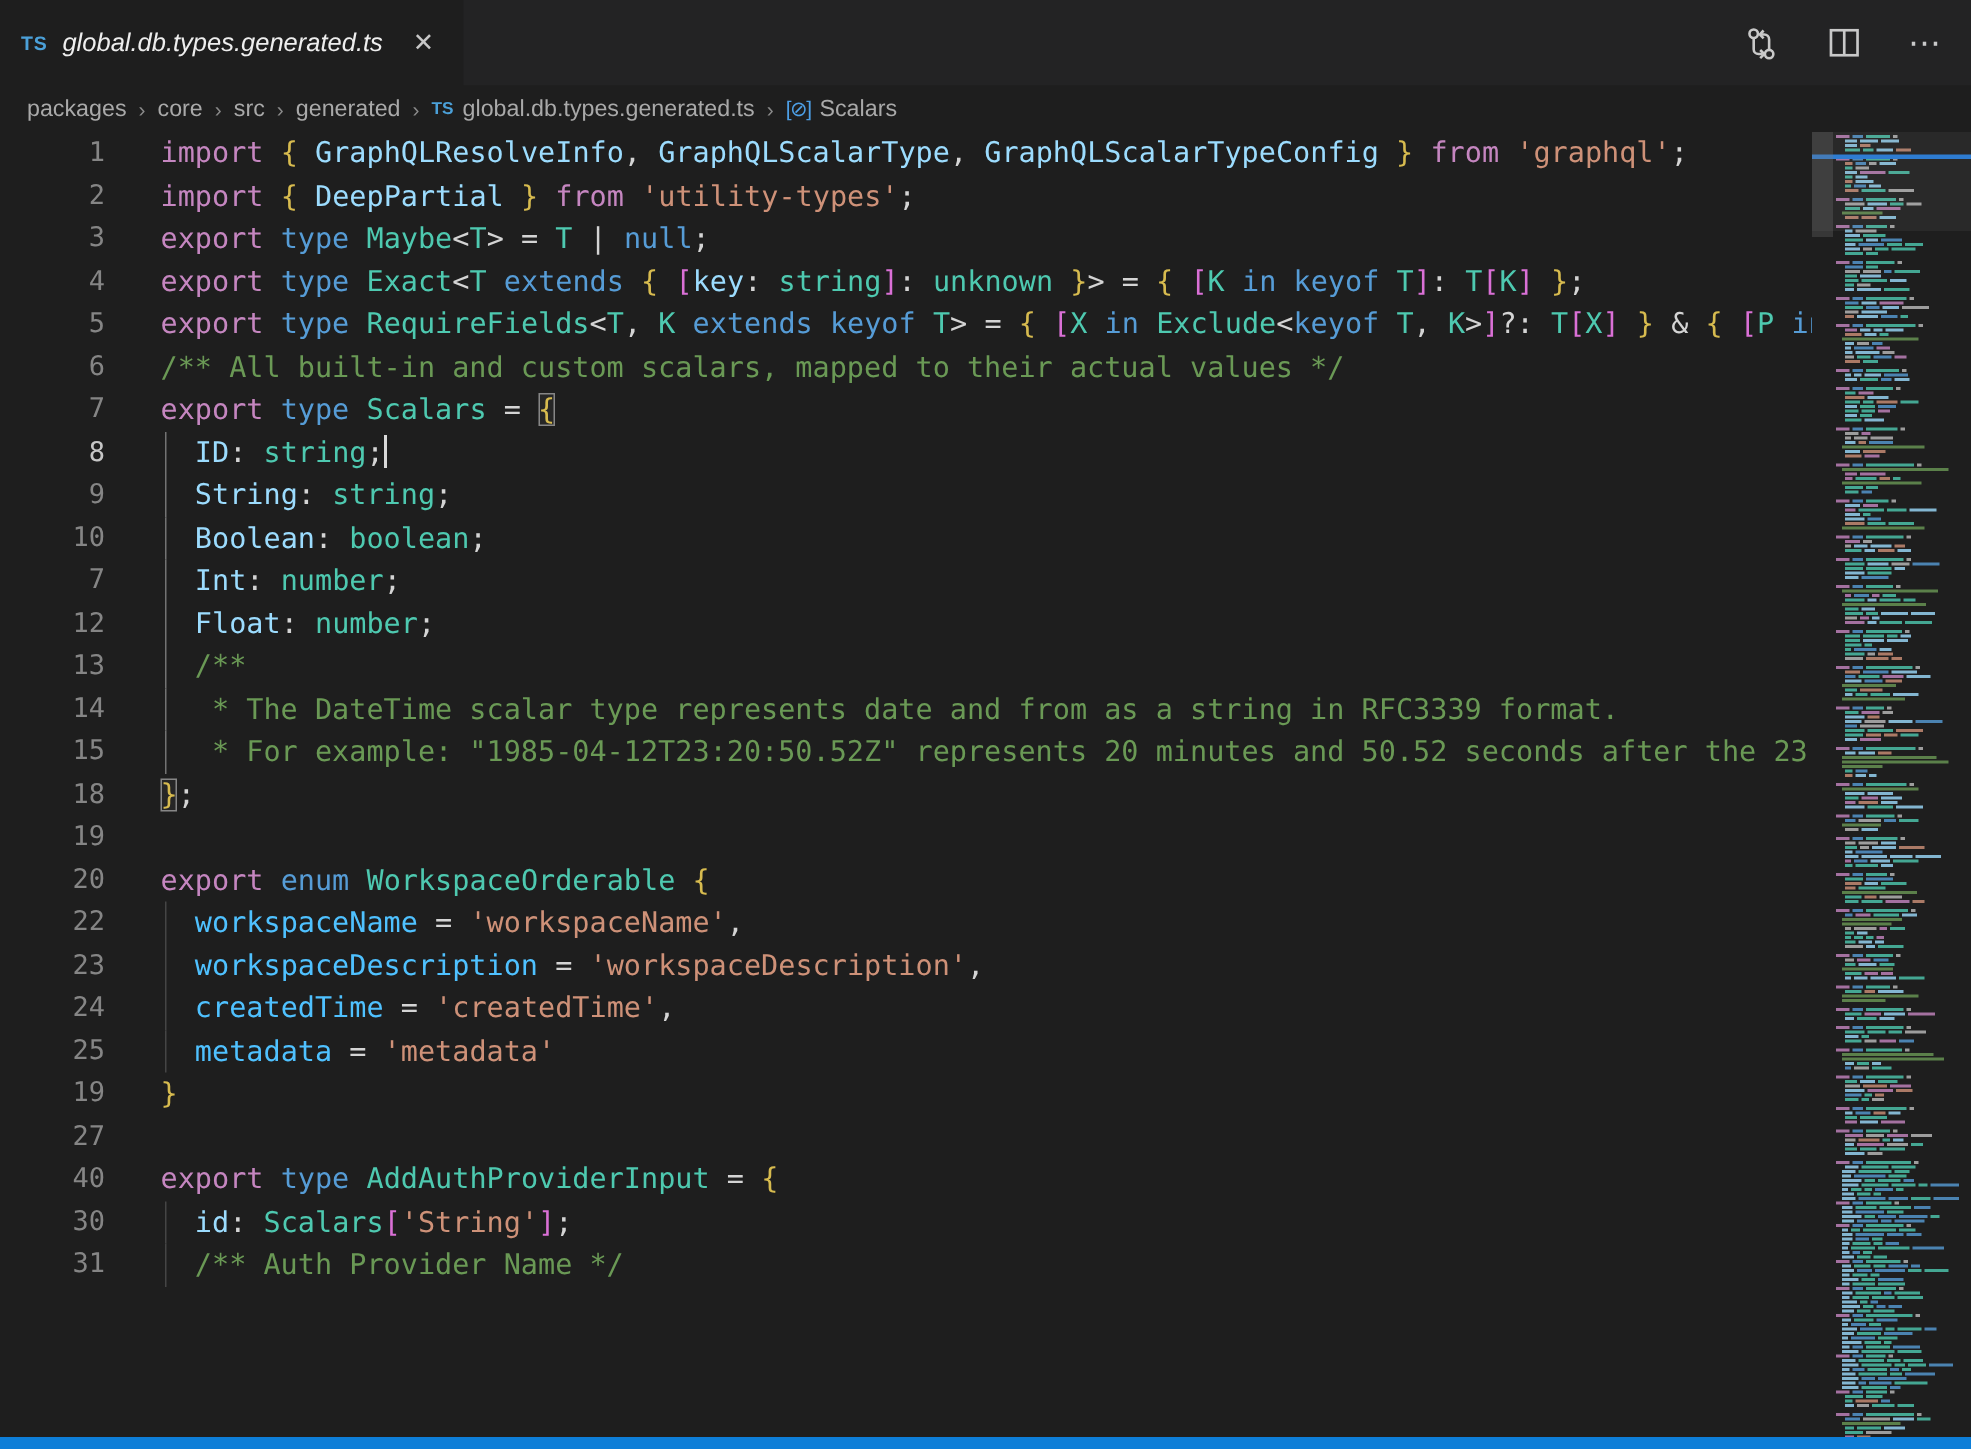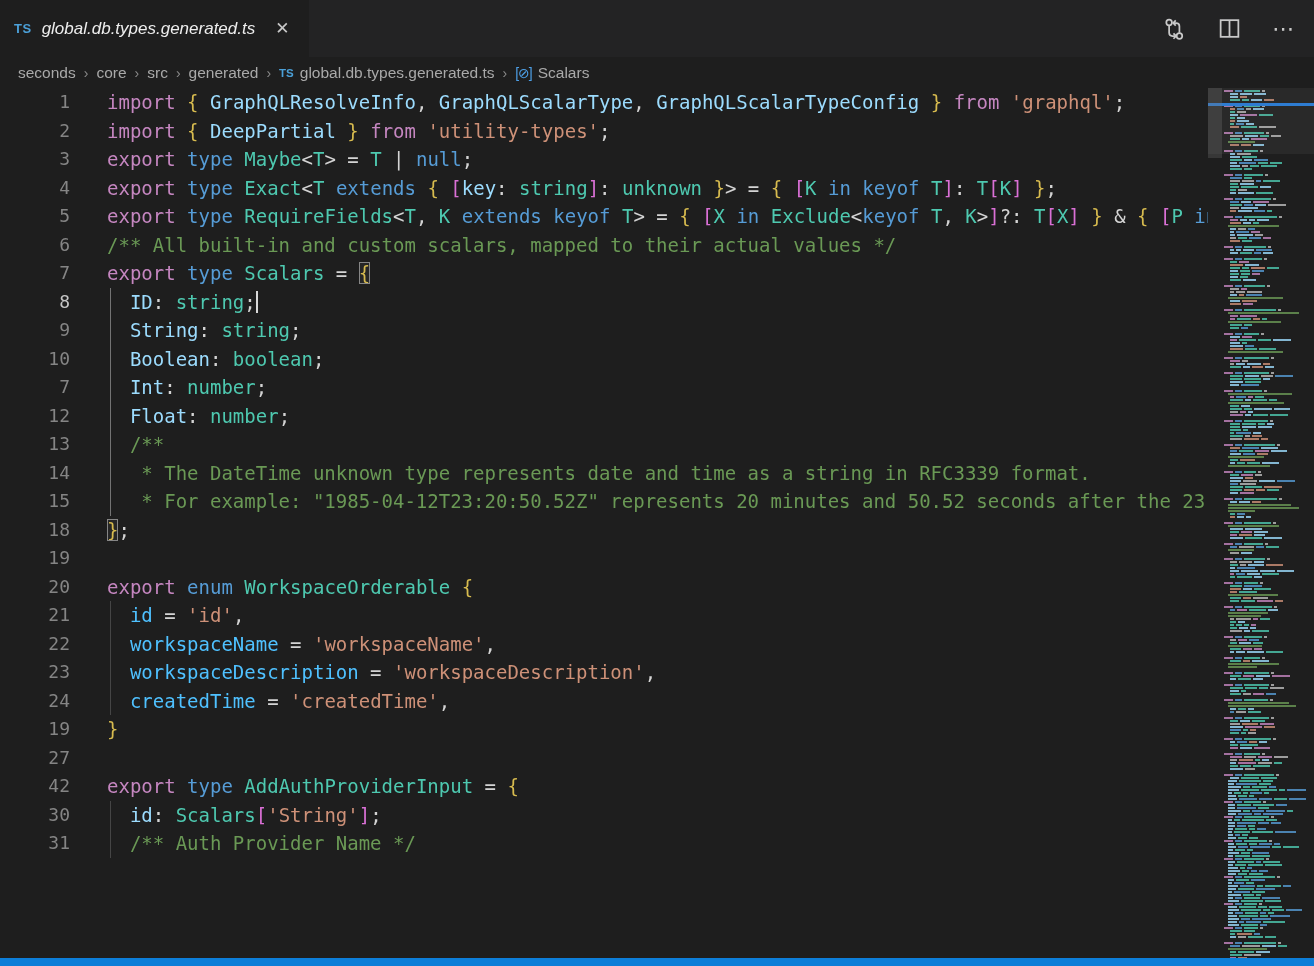--- a/index.html
+++ b/index.html
@@ -80,21 +80,21 @@
           <rect x="3.5" y="4" width="17" height="16"></rect>
           <line x1="12" y1="4" x2="12" y2="20"></line>
         </svg>
       </span>
       <span class="ellipsis">⋯</span>
     </div>
   </div>
 
   <div class="breadcrumbs" id="breadcrumbs">
       <span class="bc-item">
-        <span>seconds</span>
+        <span>packages</span>
       </span>
       <span class="bc-sep">›</span>
       <span class="bc-item">
         <span>core</span>
       </span>
       <span class="bc-sep">›</span>
       <span class="bc-item">
         <span>src</span>
       </span>
       <span class="bc-sep">›</span>
@@ -120,32 +120,32 @@
       <div class="line"><div class="lnum">4</div><div class="lcode"><span class="c-k1">export</span><span class="c-pu"> </span><span class="c-k2">type</span><span class="c-pu"> </span><span class="c-ty">Exact</span><span class="c-pu">&lt;</span><span class="c-ty">T</span><span class="c-pu"> </span><span class="c-k2">extends</span><span class="c-pu"> </span><span class="c-b1">{</span><span class="c-pu"> </span><span class="c-b2">[</span><span class="c-va">key</span><span class="c-pu">: </span><span class="c-ty">string</span><span class="c-b2">]</span><span class="c-pu">: </span><span class="c-ty">unknown</span><span class="c-pu"> </span><span class="c-b1">}</span><span class="c-pu">&gt; = </span><span class="c-b1">{</span><span class="c-pu"> </span><span class="c-b2">[</span><span class="c-ty">K</span><span class="c-pu"> </span><span class="c-k2">in</span><span class="c-pu"> </span><span class="c-k2">keyof</span><span class="c-pu"> </span><span class="c-ty">T</span><span class="c-b2">]</span><span class="c-pu">: </span><span class="c-ty">T</span><span class="c-b2">[</span><span class="c-ty">K</span><span class="c-b2">]</span><span class="c-pu"> </span><span class="c-b1">}</span><span class="c-pu">;</span></div></div>
       <div class="line"><div class="lnum">5</div><div class="lcode"><span class="c-k1">export</span><span class="c-pu"> </span><span class="c-k2">type</span><span class="c-pu"> </span><span class="c-ty">RequireFields</span><span class="c-pu">&lt;</span><span class="c-ty">T</span><span class="c-pu">, </span><span class="c-ty">K</span><span class="c-pu"> </span><span class="c-k2">extends</span><span class="c-pu"> </span><span class="c-k2">keyof</span><span class="c-pu"> </span><span class="c-ty">T</span><span class="c-pu">&gt; = </span><span class="c-b1">{</span><span class="c-pu"> </span><span class="c-b2">[</span><span class="c-ty">X</span><span class="c-pu"> </span><span class="c-k2">in</span><span class="c-pu"> </span><span class="c-ty">Exclude</span><span class="c-pu">&lt;</span><span class="c-k2">keyof</span><span class="c-pu"> </span><span class="c-ty">T</span><span class="c-pu">, </span><span class="c-ty">K</span><span class="c-pu">&gt;</span><span class="c-b2">]</span><span class="c-pu">?: </span><span class="c-ty">T</span><span class="c-b2">[</span><span class="c-ty">X</span><span class="c-b2">]</span><span class="c-pu"> </span><span class="c-b1">}</span><span class="c-pu"> &amp; </span><span class="c-b1">{</span><span class="c-pu"> </span><span class="c-b2">[</span><span class="c-ty">P</span><span class="c-pu"> </span><span class="c-k2">in</span></div></div>
       <div class="line"><div class="lnum">6</div><div class="lcode"><span class="c-co">/** All built-in and custom scalars, mapped to their actual values */</span></div></div>
       <div class="line"><div class="lnum">7</div><div class="lcode"><span class="c-k1">export</span><span class="c-pu"> </span><span class="c-k2">type</span><span class="c-pu"> </span><span class="c-ty">Scalars</span><span class="c-pu"> = </span><span class="c-b1 tok-box">{</span></div></div>
       <div class="line"><div class="lnum active">8</div><span class="guide a"></span><div class="lcode"><span class="c-pu">  </span><span class="c-va">ID</span><span class="c-pu">: </span><span class="c-ty">string</span><span class="c-pu">;</span><span class="cursor"></span></div></div>
       <div class="line"><div class="lnum">9</div><span class="guide a"></span><div class="lcode"><span class="c-pu">  </span><span class="c-va">String</span><span class="c-pu">: </span><span class="c-ty">string</span><span class="c-pu">;</span></div></div>
       <div class="line"><div class="lnum">10</div><span class="guide a"></span><div class="lcode"><span class="c-pu">  </span><span class="c-va">Boolean</span><span class="c-pu">: </span><span class="c-ty">boolean</span><span class="c-pu">;</span></div></div>
       <div class="line"><div class="lnum">7</div><span class="guide a"></span><div class="lcode"><span class="c-pu">  </span><span class="c-va">Int</span><span class="c-pu">: </span><span class="c-ty">number</span><span class="c-pu">;</span></div></div>
       <div class="line"><div class="lnum">12</div><span class="guide a"></span><div class="lcode"><span class="c-pu">  </span><span class="c-va">Float</span><span class="c-pu">: </span><span class="c-ty">number</span><span class="c-pu">;</span></div></div>
       <div class="line"><div class="lnum">13</div><span class="guide a"></span><div class="lcode"><span class="c-co">  /**</span></div></div>
-      <div class="line"><div class="lnum">14</div><span class="guide a"></span><div class="lcode"><span class="c-co">   * The DateTime unknown type represents date and time as a string in RFC3339 format.</span></div></div>
+      <div class="line"><div class="lnum">14</div><span class="guide a"></span><div class="lcode"><span class="c-co">   * The DateTime scalar type represents date and from as a string in RFC3339 format.</span></div></div>
       <div class="line"><div class="lnum">15</div><span class="guide a"></span><div class="lcode"><span class="c-co">   * For example: "1985-04-12T23:20:50.52Z" represents 20 minutes and 50.52 seconds after the 23rd</span></div></div>
       <div class="line"><div class="lnum">18</div><div class="lcode"><span class="c-b1 tok-box">}</span><span class="c-pu">;</span></div></div>
       <div class="line"><div class="lnum">19</div><div class="lcode"></div></div>
       <div class="line"><div class="lnum">20</div><div class="lcode"><span class="c-k1">export</span><span class="c-pu"> </span><span class="c-k2">enum</span><span class="c-pu"> </span><span class="c-ty">WorkspaceOrderable</span><span class="c-pu"> </span><span class="c-b1">{</span></div></div>
-      <div class="line"><div class="lnum">21</div><span class="guide"></span><div class="lcode"><span class="c-pu">  </span><span class="c-en">id</span><span class="c-pu"> = </span><span class="c-st">'id'</span><span class="c-pu">,</span></div></div>
       <div class="line"><div class="lnum">22</div><span class="guide"></span><div class="lcode"><span class="c-pu">  </span><span class="c-en">workspaceName</span><span class="c-pu"> = </span><span class="c-st">'workspaceName'</span><span class="c-pu">,</span></div></div>
       <div class="line"><div class="lnum">23</div><span class="guide"></span><div class="lcode"><span class="c-pu">  </span><span class="c-en">workspaceDescription</span><span class="c-pu"> = </span><span class="c-st">'workspaceDescription'</span><span class="c-pu">,</span></div></div>
       <div class="line"><div class="lnum">24</div><span class="guide"></span><div class="lcode"><span class="c-pu">  </span><span class="c-en">createdTime</span><span class="c-pu"> = </span><span class="c-st">'createdTime'</span><span class="c-pu">,</span></div></div>
+      <div class="line"><div class="lnum">25</div><span class="guide"></span><div class="lcode"><span class="c-pu">  </span><span class="c-en">metadata</span><span class="c-pu"> = </span><span class="c-st">'metadata'</span></div></div>
       <div class="line"><div class="lnum">19</div><div class="lcode"><span class="c-b1">}</span></div></div>
       <div class="line"><div class="lnum">27</div><div class="lcode"></div></div>
-      <div class="line"><div class="lnum">42</div><div class="lcode"><span class="c-k1">export</span><span class="c-pu"> </span><span class="c-k2">type</span><span class="c-pu"> </span><span class="c-ty">AddAuthProviderInput</span><span class="c-pu"> = </span><span class="c-b1">{</span></div></div>
+      <div class="line"><div class="lnum">40</div><div class="lcode"><span class="c-k1">export</span><span class="c-pu"> </span><span class="c-k2">type</span><span class="c-pu"> </span><span class="c-ty">AddAuthProviderInput</span><span class="c-pu"> = </span><span class="c-b1">{</span></div></div>
       <div class="line"><div class="lnum">30</div><span class="guide"></span><div class="lcode"><span class="c-pu">  </span><span class="c-va">id</span><span class="c-pu">: </span><span class="c-ty">Scalars</span><span class="c-b2">[</span><span class="c-st">'String'</span><span class="c-b2">]</span><span class="c-pu">;</span></div></div>
       <div class="line"><div class="lnum">31</div><span class="guide"></span><div class="lcode"><span class="c-co">  /** Auth Provider Name */</span></div></div>
     </div>
 
   <div class="minimap" id="minimap">
     <div class="mm-rows" id="mmrows">
         <div class="mm-row"><span class="mm-seg" style="width: 9px; background: rgb(197, 134, 192);"></span><span class="mm-seg" style="width: 7px; background: rgb(86, 156, 214); margin-left: 2px;"></span><span class="mm-seg" style="width: 16px; background: rgb(78, 201, 176); margin-left: 2px;"></span><span class="mm-seg" style="width: 3px; background: rgb(189, 189, 189); margin-left: 2px;"></span></div>
         <div class="mm-row"><span class="mm-seg" style="width: 8px; background: rgb(156, 220, 254); margin-left: 6px;"></span><span class="mm-seg" style="width: 12px; background: rgb(156, 220, 254); margin-left: 2px;"></span><span class="mm-seg" style="width: 12px; background: rgb(156, 220, 254); margin-left: 2px;"></span></div>
         <div class="mm-row"><span class="mm-seg" style="width: 8px; background: rgb(156, 220, 254); margin-left: 6px;"></span><span class="mm-seg" style="width: 7px; background: rgb(206, 145, 120); margin-left: 2px;"></span></div>
         <div class="mm-row"><span class="mm-seg" style="width: 10px; background: rgb(78, 201, 176); margin-left: 6px;"></span><span class="mm-seg" style="width: 7px; background: rgb(78, 201, 176); margin-left: 2px;"></span><span class="mm-seg" style="width: 11px; background: rgb(156, 220, 254); margin-left: 2px;"></span><span class="mm-seg" style="width: 10px; background: rgb(206, 145, 120); margin-left: 2px;"></span></div>

